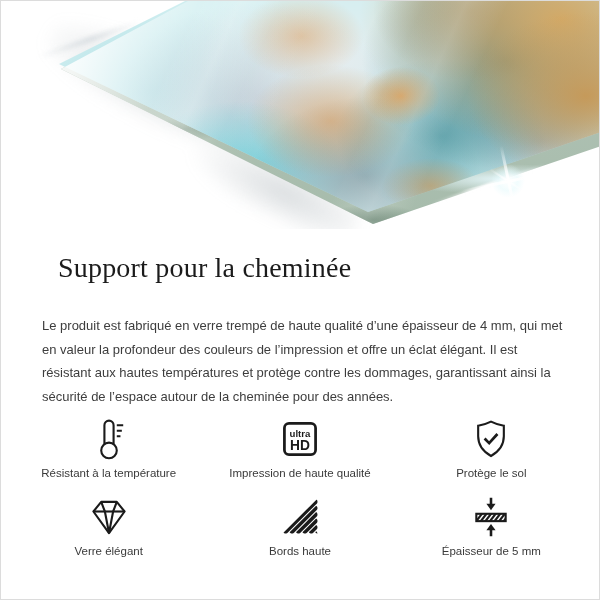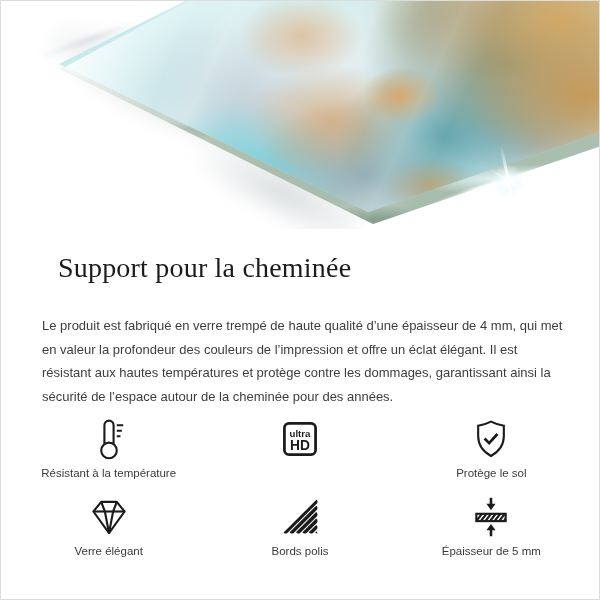--- a/index.html
+++ b/index.html
@@ -128,20 +128,21 @@
     </div>
 
     <div class="feature">
       <div class="ico">
         <svg class="fi" viewBox="0 0 48 48">
           <rect x="7" y="7" width="34" height="34" rx="5" stroke-width="3"></rect>
           <text x="24" y="22" font-size="10.5" font-weight="700" text-anchor="middle">ultra</text>
           <text x="24" y="36" font-size="15" font-weight="800" text-anchor="middle">HD</text>
         </svg>
       </div>
+      <div class="lbl">Impression de haute qualité</div>
     </div>
 
     <div class="feature">
       <div class="ico">
         <svg class="fi" viewBox="0 0 48 48">
           <path d="M24,5 C28.5,7.3 33,8.6 38,9.5 V21 C38,31.5 32,38 24,42.5 C16,38 10,31.5 10,21 V9.5 C15,8.6 19.5,7.3 24,5 Z"></path>
           <path d="M17,23.5 L22,28.5 L31,18.5" stroke-width="3"></path>
         </svg>
       </div>
       <div class="lbl">Protège le sol</div>
@@ -169,21 +170,21 @@
           <g clip-path="url(#triClip)" stroke-width="3.8">
             <path d="M7,42 L43,6"></path>
               <path d="M14,42 L43,13"></path>
               <path d="M21,42 L43,20"></path>
             <path d="M28,42 L43,27"></path>
               <path d="M35,42 L43,34"></path>
               <path d="M42,42 L43,41"></path>
           </g>
         </svg>
       </div>
-      <div class="lbl">Bords polis</div>
+      <div class="lbl">Bords haute</div>
     </div>
 
     <div class="feature">
       <div class="ico">
         <svg class="fi" viewBox="0 0 48 48">
           <defs>
               <clipPath id="barClip">
                 <rect x="8" y="20.5" width="32" height="8"></rect>
               </clipPath>
             </defs>

